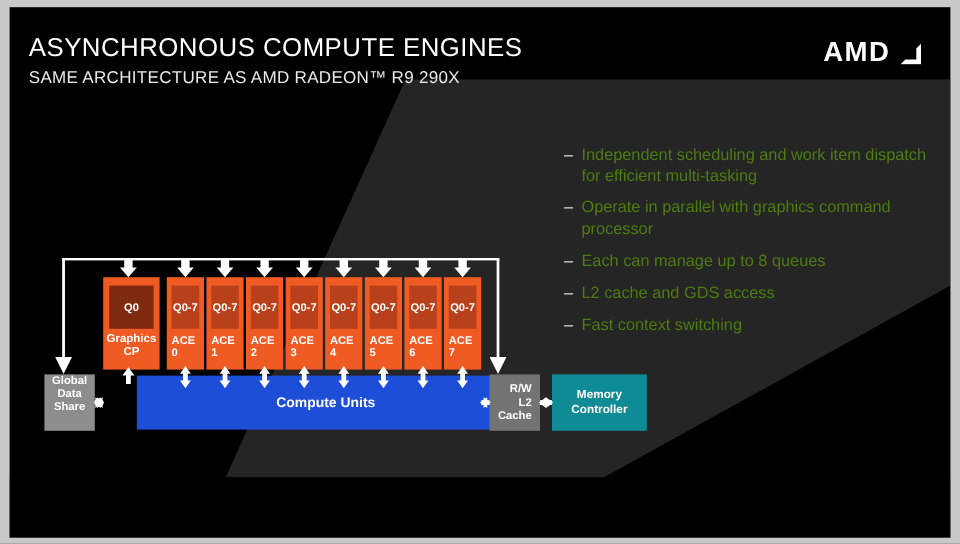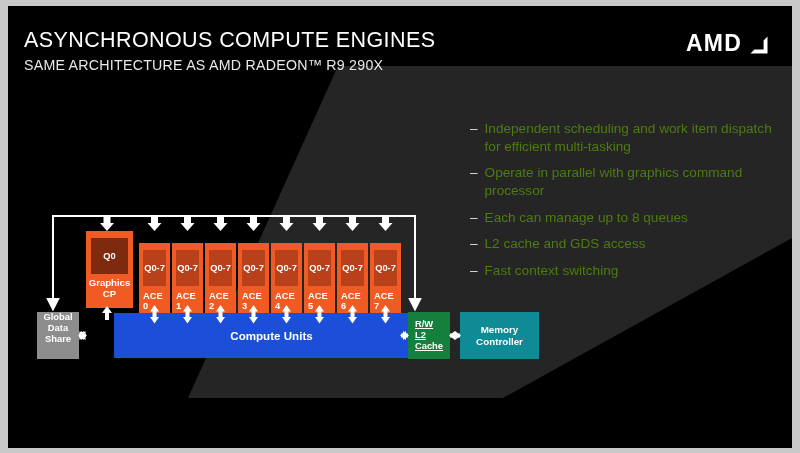--- a/index.html
+++ b/index.html
@@ -67,21 +67,21 @@
   .b2{display:flex;align-items:flex-start;gap:7px;margin:0 0 9px 22px;}
   .b2-dash{color:#e6e6e6;font-size:13.6px;line-height:1.3;flex:0 0 auto;}
   .b2-text{color:#4d7c0f;font-size:13.6px;line-height:1.3;}
 
   
   #diagram{position:absolute;left:0;top:0;width:784px;height:442px;z-index:5;}
 
   .bus{position:absolute;background:#ffffff;}
 
   .ace-col{position:absolute;background:#ef5b23;box-sizing:border-box;
-           display:flex;flex-direction:column;align-items:center;margin-top:12px;}
+           display:flex;flex-direction:column;align-items:center;}
   .q-box{background:#b8401a;box-sizing:border-box;
          display:flex;align-items:center;justify-content:center;
          color:#fff;font-size:9.3px;font-weight:700;}
   .ace-lbl{color:#fff;font-size:9.3px;font-weight:700;margin-top:5px;}
 
   .gfx-col{position:absolute;background:#ef5b23;box-sizing:border-box;
            display:flex;flex-direction:column;align-items:center;}
   .gfx-q{background:#7d2a0e;box-sizing:border-box;
          display:flex;align-items:center;justify-content:center;
          color:#fff;font-size:9.3px;font-weight:700;}
@@ -89,24 +89,24 @@
            line-height:1.12;text-align:center;}
 
   .cu-bar{position:absolute;background:#1d4ed8;
           display:flex;align-items:center;justify-content:center;
           color:#fff;font-size:11.6px;font-weight:700;margin-left:28px;}
 
   .gds{position:absolute;background:#8d8d8d;
        display:flex;align-items:flex-start;justify-content:center;
        color:#ffffff;font-size:9.4px;font-weight:700;line-height:1.16;
        text-align:center;}
-  .l2{position:absolute;background:#15803d;
+  .l2{position:absolute;background:#737373;
       display:flex;align-items:center;justify-content:center;
       color:#ffffff;font-size:9.4px;font-weight:700;line-height:1.16;
-      text-align:left;text-decoration:underline;}
+      text-align:right;}
   .mc{position:absolute;background:#0f8b95;
       display:flex;align-items:center;justify-content:center;
       color:#ffffff;font-size:9.8px;font-weight:700;line-height:1.16;
       text-align:center;}
 
   
   #arrows{position:absolute;left:0;top:0;width:784px;height:442px;
           pointer-events:none;}
 
   

